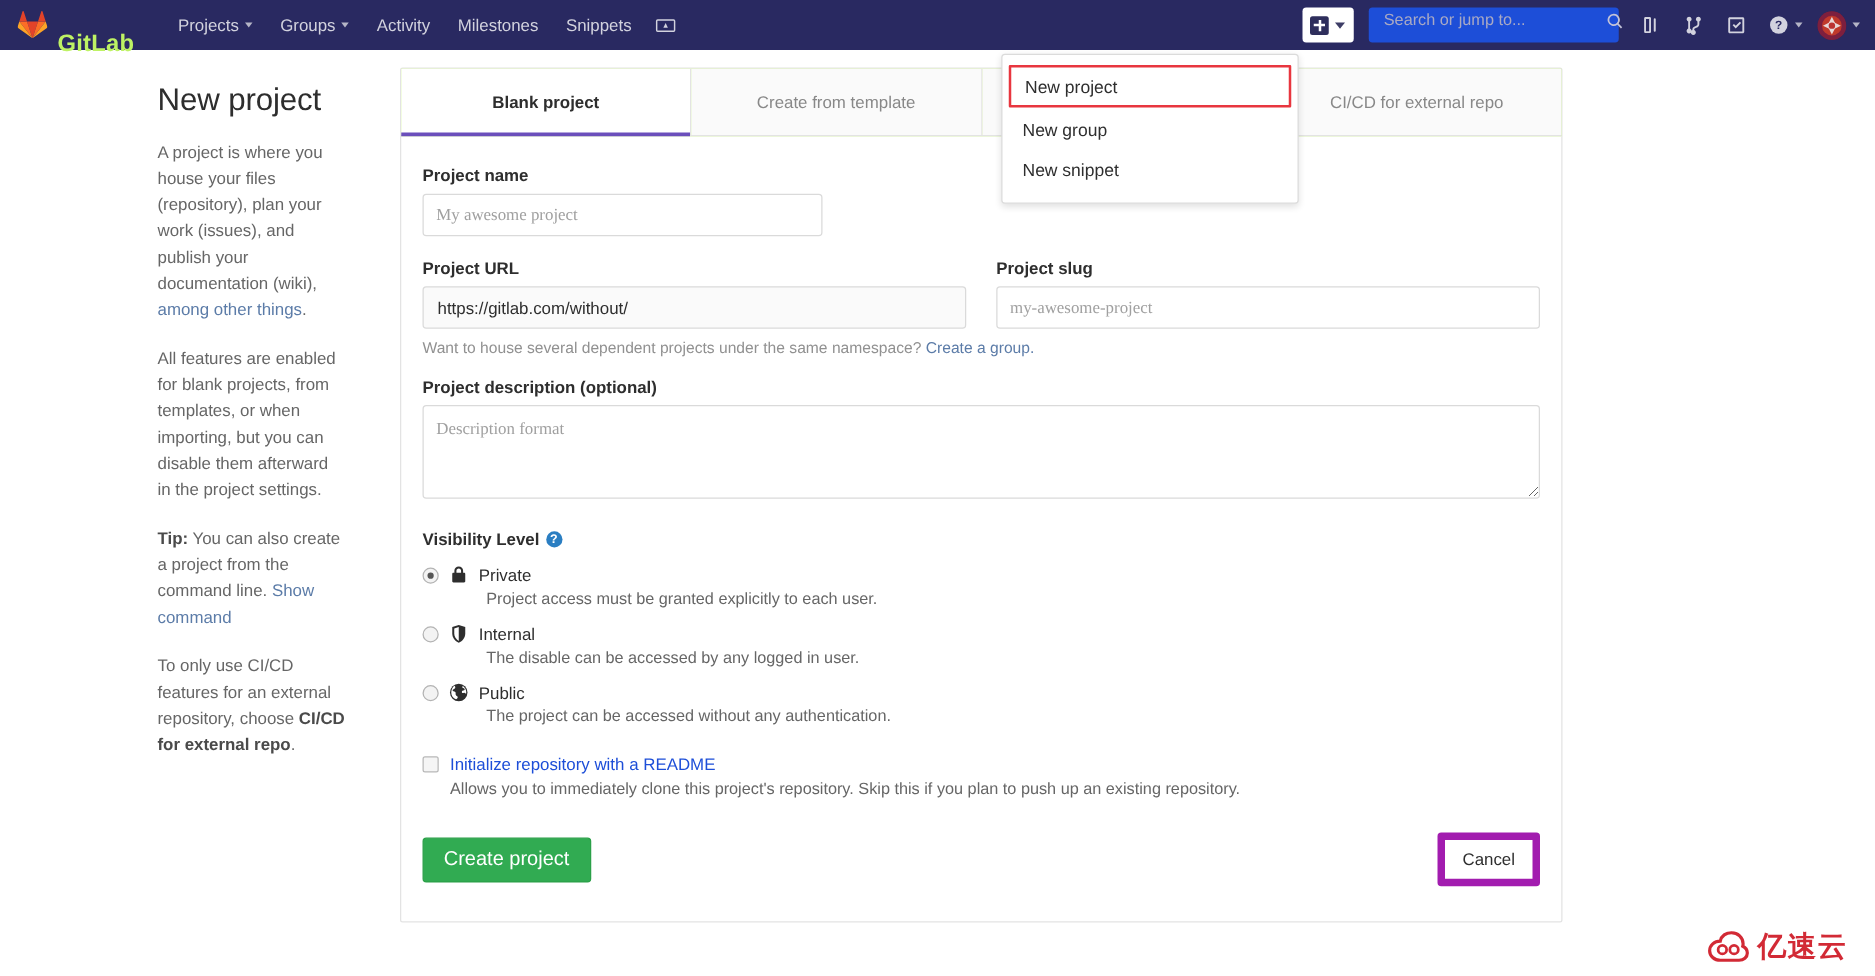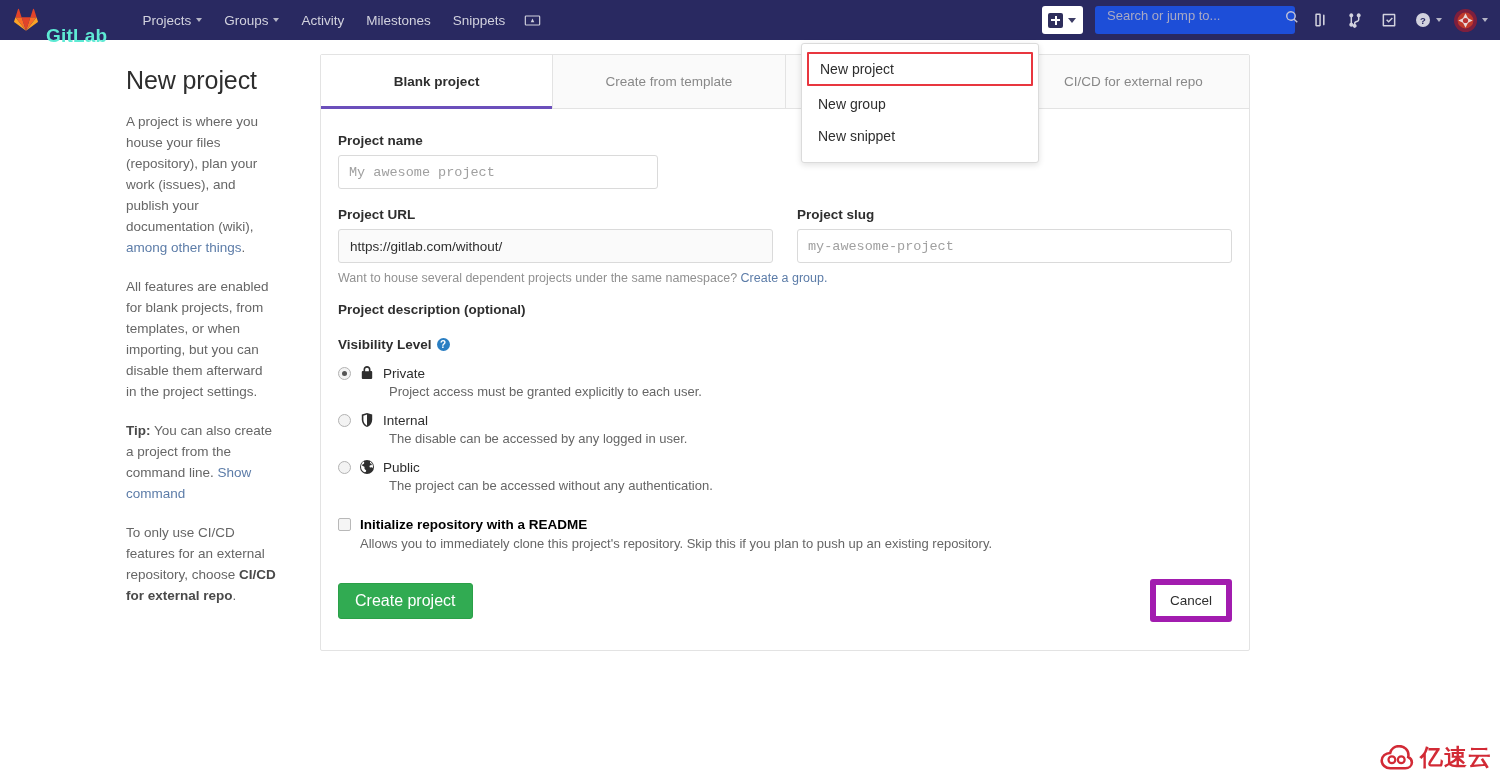--- a/index.html
+++ b/index.html
@@ -18,21 +18,21 @@
     height: 40px;
     background: #292961;
     display: flex;
     align-items: center;
     padding: 0 12px 0 14px;
     z-index: 40;
   }
   .nav-left { display: flex; align-items: center; height: 100%; }
   .brand { display: flex; align-items: center; gap: 8px; margin-right: 24px; cursor: pointer; }
   .brand-logo { width: 24px; height: 24px; display: block; }
-  .brand-text { color: #5eead4; font-size: 19px; font-weight: 600; letter-spacing: .2px; margin-top: 32px; }
+  .brand-text { color: #bef264; font-size: 19px; font-weight: 600; letter-spacing: .2px; margin-top: 32px; }
   .nav-items { display: flex; align-items: center; height: 100%; }
   .nav-item {
     color: #d2d2de; font-size: 13.5px;
     padding: 0 11px; height: 40px;
     display: flex; align-items: center; gap: 5px;
     cursor: pointer; white-space: nowrap;
   }
   .caret { width: 0; height: 0; border-left: 3.5px solid transparent; border-right: 3.5px solid transparent; border-top: 4px solid #b5b5c6; display: inline-block; }
   .nav-icon-btn {
     width: 32px; height: 40px; display: flex; align-items: center; justify-content: center;
@@ -150,21 +150,21 @@
 
   label.fl {
     display: block; font-size: 13.5px; font-weight: 700; color: #2e2e2e;
     margin-bottom: 7px;
   }
   .ctl {
     width: 100%; height: 34px;
     border: 1px solid #dadada; border-radius: 3px;
     font-size: 13.5px; color: #2e2e2e;
     padding: 0 10px;
-    font-family: Liberation Mono, monospace;
+    font-family: Liberation Serif, serif;
     outline: none; background: #fff;
   }
   .ctl::placeholder { color: #a0a0a0; }
   .row2 { display: flex; gap: 24px; margin-top: 18px; }
   .col { flex: 1 1 0; }
   .url-prefix {
     height: 34px; display: flex; align-items: center;
     border: 1px solid #dadada; border-radius: 3px;
     background: #fafafa; color: #2e2e2e; font-size: 13.5px;
     padding: 0 11px;
@@ -204,41 +204,41 @@
   }
   .vis-ico { width: 16px; height: 16px; display: block; flex-shrink: 0; }
   .vis-name { font-size: 13.5px; color: #2e2e2e; }
   .vis-desc { font-size: 13px; color: #666; margin: 3px 0 0 51px; }
 
   .readme-row { margin-top: 24px; display: flex; align-items: center; gap: 9px; }
   .cbox {
     width: 13px; height: 13px; border: 1px solid #b8b8b8;
     background: #f5f5f5; border-radius: 2px; flex-shrink: 0;
   }
-  .readme-label { font-size: 13.5px; font-weight: 700; color: #000000; }
+  .readme-label { font-size: 13.5px; font-weight: 400; color: #1d4ed8; }
   .readme-desc { font-size: 13px; color: #666; margin: 4px 0 0 22px; }
 
   .actions {
     margin-top: 28px; display: flex; align-items: center;
   }
   .btn-primary {
     background: #31ab52; color: #fff; border: 1px solid #2ba048;
     font-size: 16px; padding: 8px 16px; border-radius: 3px;
     cursor: pointer; font-family: "Liberation Sans", sans-serif;
   }
   .btn-default {
     margin-left: auto;
     background: #fff; color: #2e2e2e; border: 6px solid #a21caf;
     font-size: 13.5px; padding: 8px 14px; border-radius: 3px;
     cursor: pointer; font-family: "Liberation Sans", sans-serif;
   }
 
   
   .watermark {
-    position: absolute; right: 8px; bottom: 8px;
+    position: absolute; right: 22px; bottom: 8px;
     display: flex; align-items: center; gap: 6px;
     opacity: .95;
   }
   .wm-text { color: #d01f2b; font-size: 23px; font-weight: 700; letter-spacing: 1px; }
 </style>
 </head>
 <body>
 
 <div class="navbar">
   <div class="nav-left">
@@ -387,20 +387,21 @@
           <input class="ctl" type="text" placeholder="my-awesome-project" style="">
         </div>
       </div>
 
       <div class="hint">
         <span>Want to house several dependent projects under the same namespace? </span><a href="#">Create a group.</a>
       </div>
 
       <div class="desc-block">
         <label class="fl">Project description (optional)</label>
+        <textarea class="ctl" placeholder="Description format" style=""></textarea>
       </div>
 
       <div class="vis-title">
         <span>Visibility Level</span>
         <span class="help-ico">?</span>
       </div>
 
       <div class="vis-opt">
         <div class="vis-head">
           <span class="radio sel"></span>

